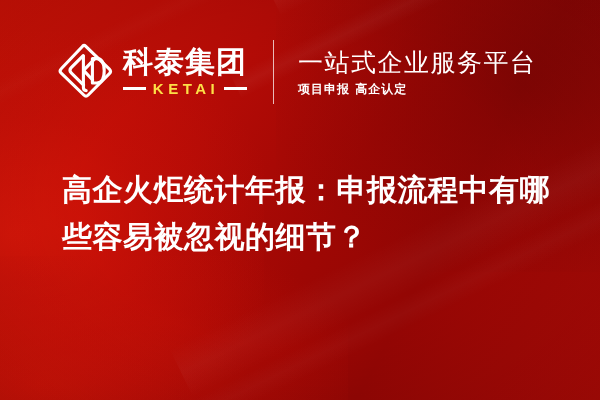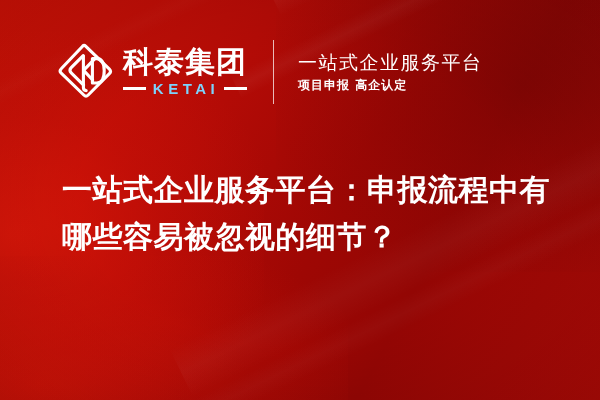--- a/index.html
+++ b/index.html
@@ -135,21 +135,21 @@
   .logo-en-rule {
     flex: 1 1 auto;
     height: 3px;
     background: #ffffff;
     min-width: 12px;
   }
   .logo-en {
     font-family: "Liberation Sans", sans-serif;
     font-size: 15px;
     font-weight: 700;
-    color: #7dd3fc;
+    color: #fde047;
     letter-spacing: 4.5px;
     padding: 0 5px 0 7px;
     white-space: nowrap;
   }
 
   .divider {
     width: 1px;
     height: 64px;
     background: rgba(255,255,255,0.72);
     margin: 0 24px 0 26px;
@@ -157,21 +157,21 @@
   }
 
   .tagline {
     display: flex;
     flex-direction: column;
     justify-content: center;
     height: 66px;
   }
   .tagline-main {
     font-family: "DejaVu Sans", sans-serif;
-    font-size: 19px;
+    font-size: 25px;
     font-weight: 400;
     color: #ffffff;
     letter-spacing: 1.5px;
     line-height: 1.16;
     white-space: nowrap;
   }
   .tagline-sub {
     font-family: "DejaVu Serif", serif;
     font-size: 12px;
     font-weight: 700;
@@ -243,15 +243,15 @@
 
     <div class="divider"></div>
 
     <div class="tagline">
       <div class="tagline-main">一站式企业服务平台</div>
       <div class="tagline-sub">项目申报 高企认定</div>
     </div>
 
   </div>
 
-  <div class="headline">一站式企业服务平台：申报流程中有哪些容易被忽视的细节？</div>
+  <div class="headline">高企火炬统计年报：申报流程中有哪些容易被忽视的细节？</div>
 
 </div>
 
 </body></html>

